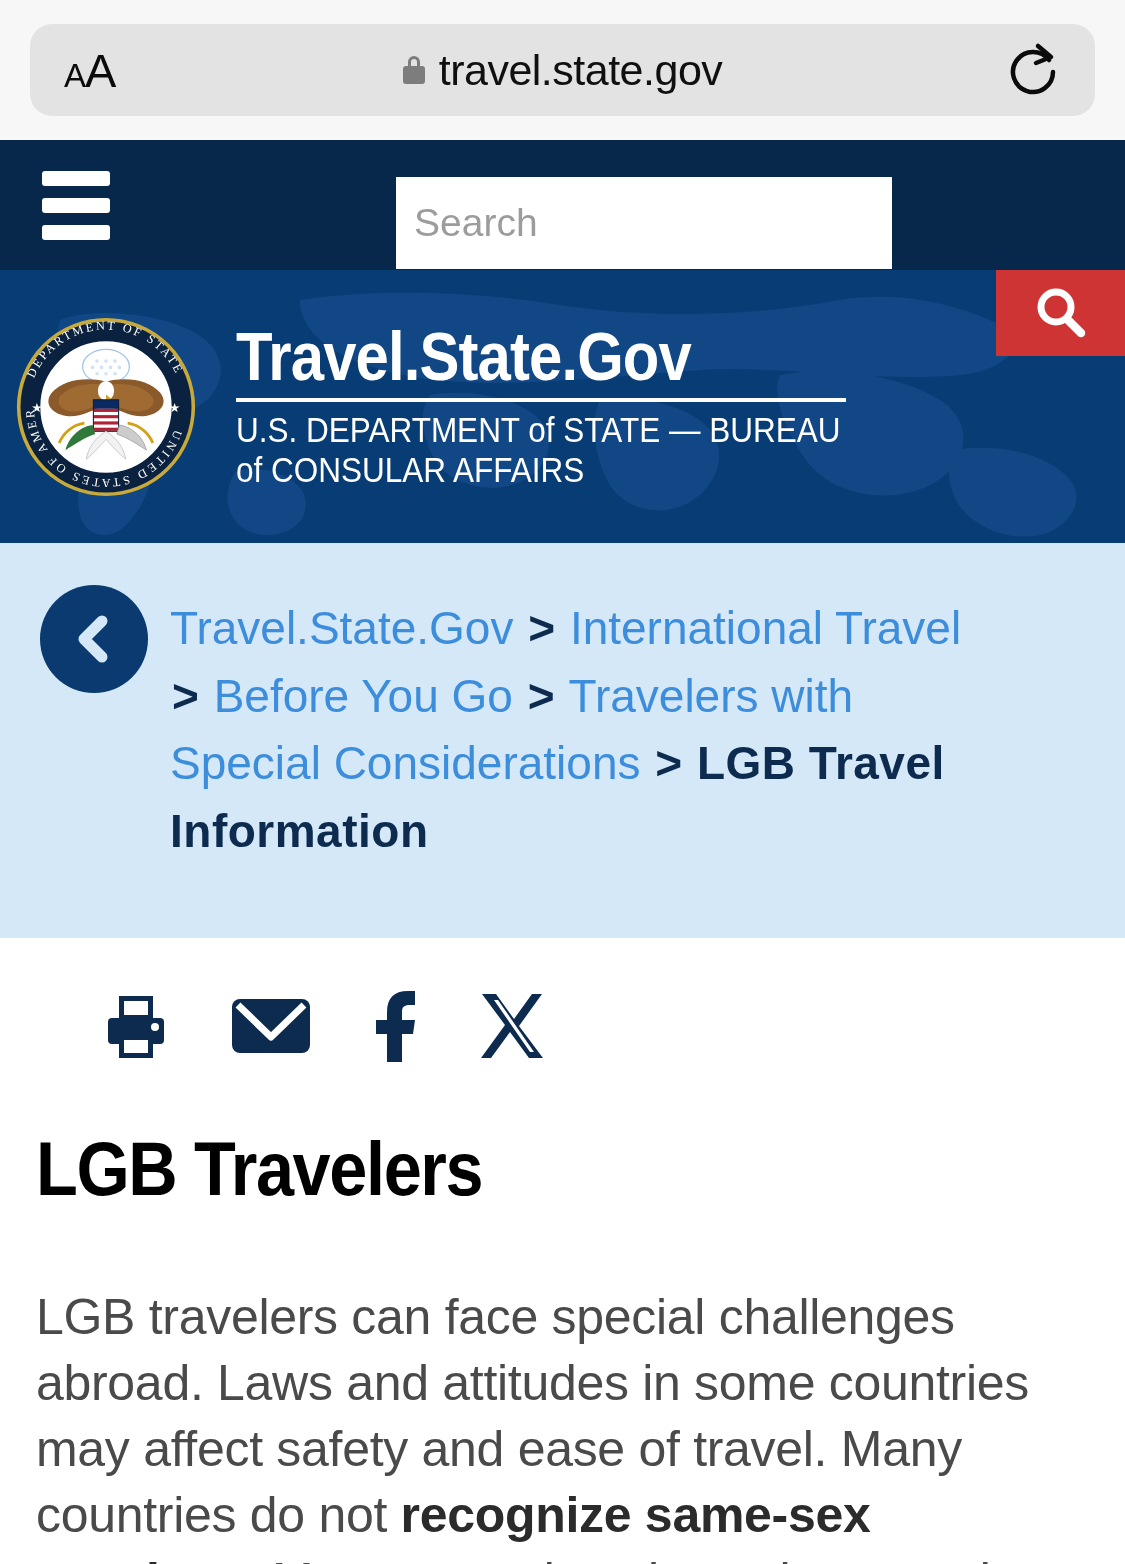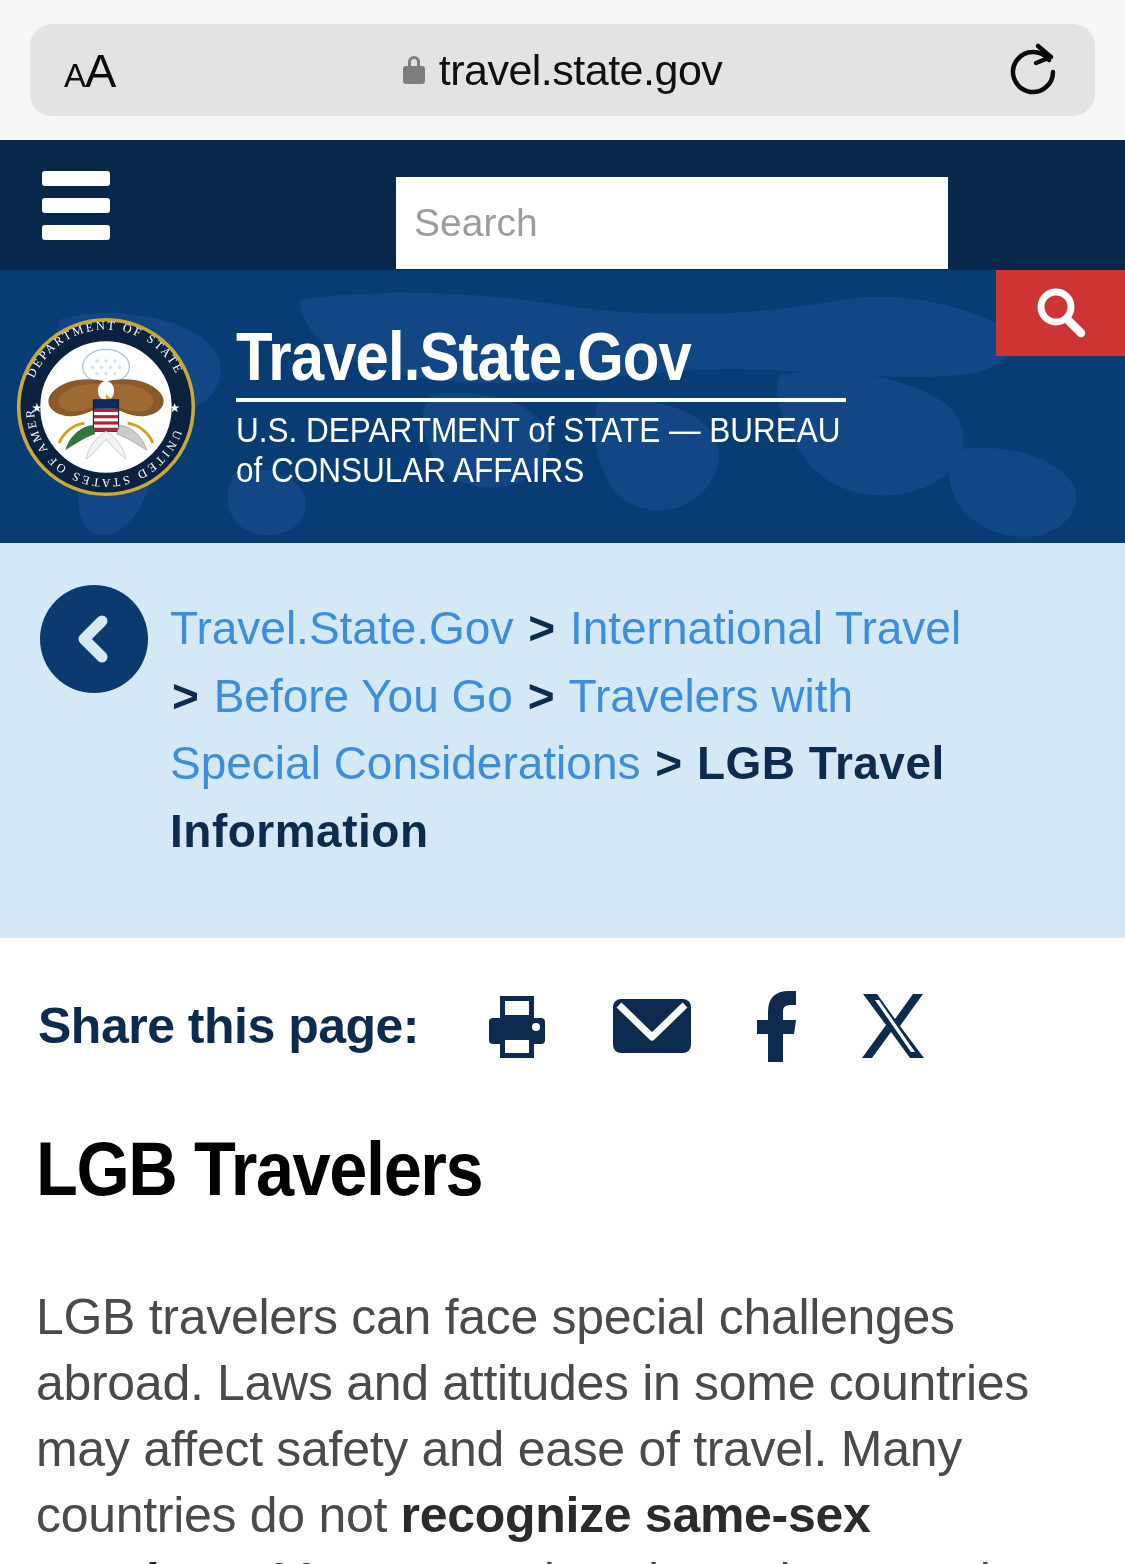--- a/index.html
+++ b/index.html
@@ -104,21 +104,21 @@
     background: #ffffff;
     border-radius: 3px;
     margin-bottom: 12px;
   }
   .hamburger span:last-child { margin-bottom: 0; }
 
   .search-input {
     position: absolute;
     left: 396px;
     top: 37px;
-    width: 552px;
+    width: 496px;
     height: 92px;
     background: #ffffff;
     border: none;
     outline: none;
     font-size: 39px;
     color: #333;
     padding: 0 18px;
     font-family: "Liberation Sans", sans-serif;
   }
   .search-input::placeholder { color: #9c9c9c; }
@@ -401,21 +401,20 @@
     <span class="sep">&gt;</span>
     <a href="#">Before You Go</a>
     <span class="sep">&gt;</span>
     <a href="#">Travelers with Special Considerations</a>
     <span class="sep">&gt;</span>
     <span class="current">LGB Travel Information</span>
   </div>
 </div>
 
 <div class="share-bar">
-  <div class="share-label">Share this page:</div>
   <div class="share-icons">
     <span class="ico">
       <svg width="72" height="72" viewBox="0 0 72 72">
         <rect x="19" y="6" width="34" height="22" fill="#0d2b4f"></rect>
         <rect x="24" y="11" width="24" height="14" fill="#ffffff"></rect>
         <rect x="8" y="28" width="56" height="26" rx="4" fill="#0d2b4f"></rect>
         <circle cx="55" cy="37" r="4" fill="#ffffff"></circle>
         <rect x="19" y="46" width="34" height="22" fill="#0d2b4f"></rect>
         <rect x="24" y="50" width="24" height="13" fill="#ffffff"></rect>
       </svg>

